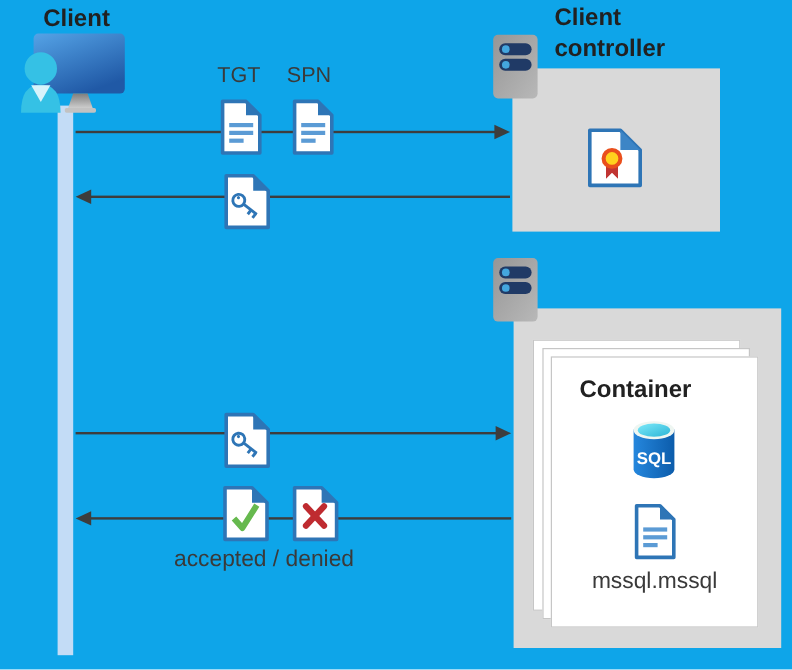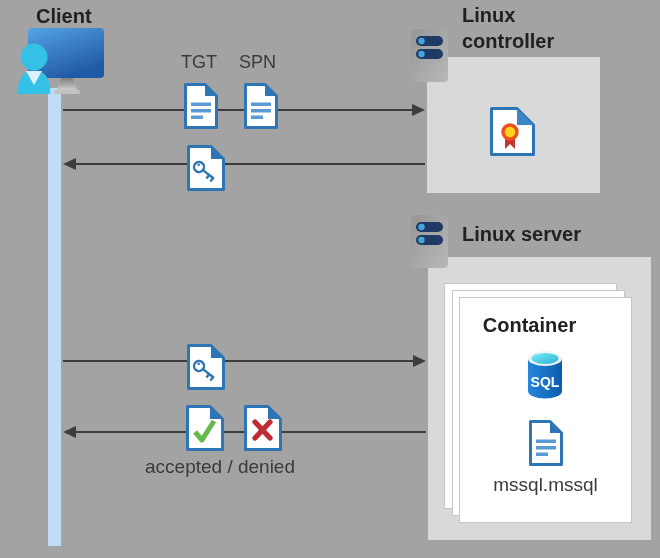--- a/index.html
+++ b/index.html
@@ -1,17 +1,17 @@
 <!DOCTYPE html>
 <html><head>
 <meta charset="utf-8">
 <style>
   html,body{margin:0;padding:0;background:#ffffff;}
   .canvas{
-    position:relative;width:660px;height:558px;background:#a3a3a3;overflow:hidden;
+    position:relative;width:660px;height:558px;background:#0ea5e9;overflow:hidden;
     font-family:"Liberation Sans", sans-serif;color:#262626;
   }
   .abs{position:absolute;}
   .title{font-weight:700;font-size:20px;line-height:1.3;color:#212121;}
   .lbl{font-weight:400;font-size:18px;color:#3a3a3a;}
   
   .lifeline{left:48px;top:88px;width:13px;height:458px;background:#c3dcf6;z-index:1;}
   
   .panel{background:#d9d9d9;z-index:1;}
   .dc-panel{left:427px;top:57px;width:173px;height:136px;}
@@ -113,21 +113,21 @@
           <stop offset="1" stop-color="#b8b8b8"></stop>
       </linearGradient>
     </defs>
     <rect x="1" y="1" width="37" height="53" rx="4" fill="url(#srvG1)"></rect>
     <rect x="6" y="8" width="27" height="10" rx="5" fill="#203a66"></rect>
     <circle cx="11.5" cy="13" r="3.2" fill="#44a6de"></circle>
     <rect x="6" y="21" width="27" height="10" rx="5" fill="#203a66"></rect>
     <circle cx="11.5" cy="26" r="3.2" fill="#44a6de"></circle>
   </svg>
 
-  <div class="abs title" style="left:462px;top:2px;width:100px;">Linux controller</div>
+  <div class="abs title" style="left:462px;top:2px;width:100px;">Client controller</div>
 
   <svg class="abs icon" style="left:489px;top:106px;" width="47" height="51" viewBox="0 0 47 51">
     <path d="M2.5,2.5 L28,2.5 L44.5,19 L44.5,48.5 L2.5,48.5 Z" fill="#ffffff" stroke="#2e75b6" stroke-width="3" stroke-linejoin="round"></path>
     <path d="M28,2.5 L28,19 L44.5,19 Z" fill="#3d85c6"></path>
     <path d="M16,30 L16,43 L21,38 L26,43 L26,30 Z" fill="#c13533"></path>
     <circle cx="21" cy="26" r="7" fill="#ffd21e" stroke="#ea4f1c" stroke-width="3.4"></circle>
   </svg>
 
   <div class="abs panel linux-panel"></div>
 
@@ -138,21 +138,20 @@
           <stop offset="1" stop-color="#b8b8b8"></stop>
       </linearGradient>
     </defs>
     <rect x="1" y="1" width="37" height="53" rx="4" fill="url(#srvG2)"></rect>
     <rect x="6" y="8" width="27" height="10" rx="5" fill="#203a66"></rect>
     <circle cx="11.5" cy="13" r="3.2" fill="#44a6de"></circle>
     <rect x="6" y="21" width="27" height="10" rx="5" fill="#203a66"></rect>
     <circle cx="11.5" cy="26" r="3.2" fill="#44a6de"></circle>
   </svg>
 
-  <div class="abs title" style="left:462px;top:221px;white-space:nowrap;">Linux server</div>
 
   <div class="abs page page-back"></div>
   <div class="abs page page-mid"></div>
   <div class="abs page page-front"></div>
 
   <div class="abs title center-text" style="left:459px;top:312px;width:141px;z-index:5;">Container</div>
 
   <svg class="abs icon" style="left:525px;top:349px;" width="40" height="52" viewBox="0 0 40 52">
     <defs>
       <linearGradient id="sqlG" x1="0" y1="0" x2="1" y2="0">

